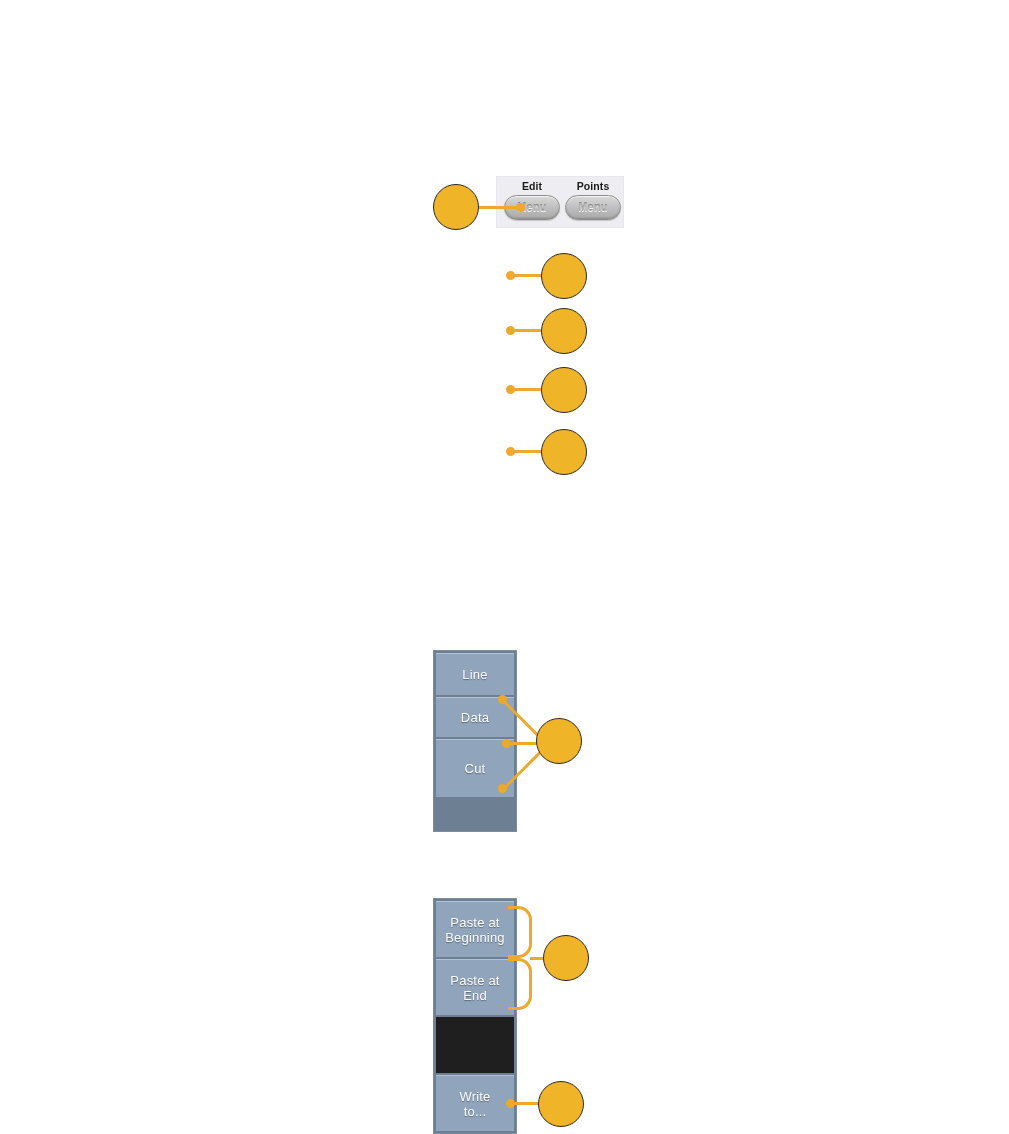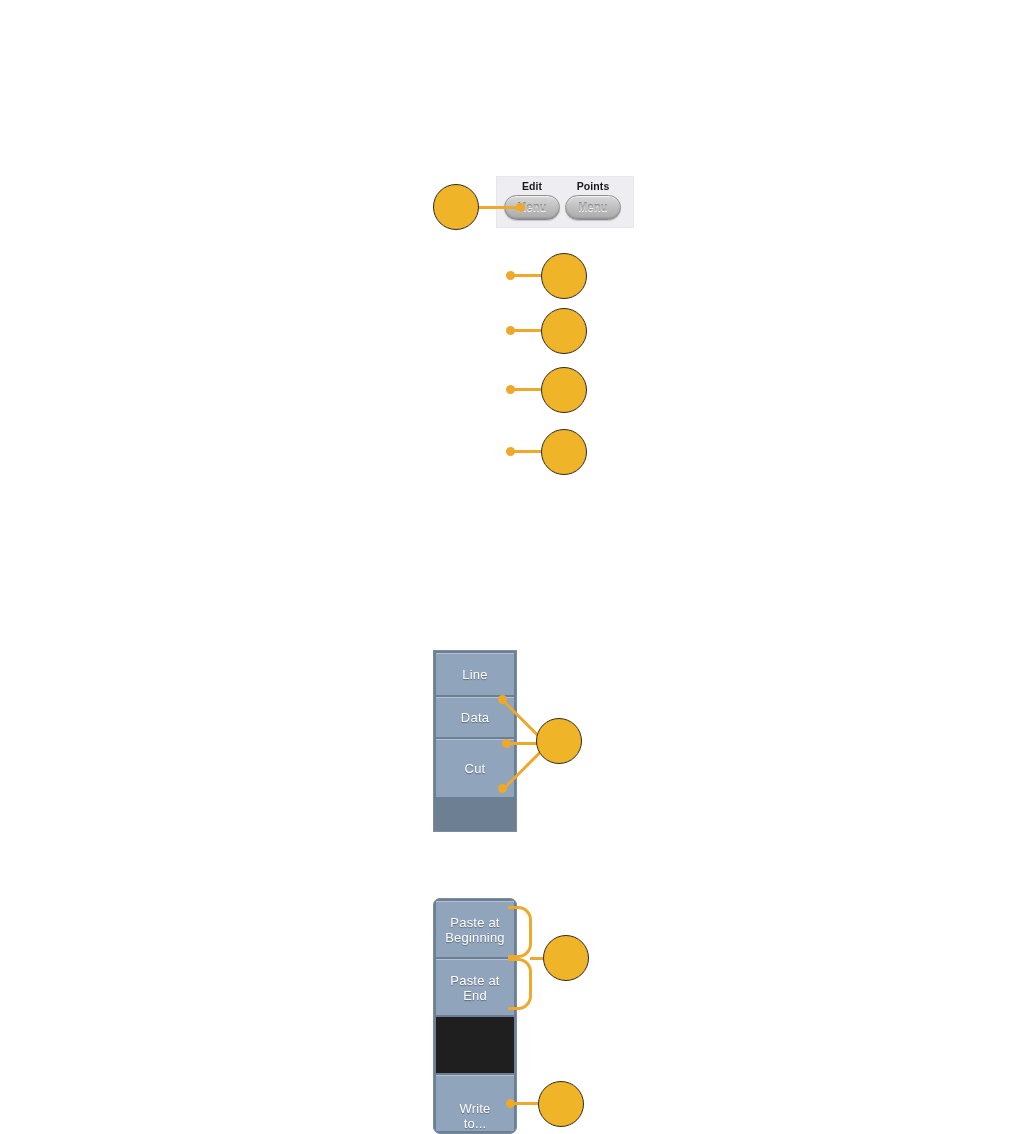--- a/index.html
+++ b/index.html
@@ -20,21 +20,21 @@
     left: 0; top: 0;
     width: 1009px;
     height: 1134px;
   }
 
   
   .panel-hw {
     position: absolute;
     left: 496px;
     top: 176px;
-    width: 138px;
+    width: 128px;
     height: 52px;
     background: #eeeef2;
     border: 1px solid #e6e6ec;
     box-sizing: border-box;
   }
   .hw-col {
     position: absolute;
     top: 3px;
     width: 60px;
     height: 46px;
@@ -200,33 +200,33 @@
   </div>
 
   <div class="leader" style="left:503px; top:699px; width:56px; transform:rotate(45deg);"></div>
   <div class="leader" style="left:508px; top:742px; width:42px;"></div>
   <div class="leader" style="left:503px; top:788px; width:56px; transform:rotate(-45deg);"></div>
   <div class="dot" style="left:498px; top:695px;"></div>
   <div class="dot" style="left:502px; top:739px;"></div>
   <div class="dot" style="left:498px; top:784px;"></div>
   <div class="callout" style="left:536px; top:718px;"></div>
 
-  <div class="softpanel" style="left:433px; top:898px; width:84px; height:236px;border-radius:7px;">
+  <div class="softpanel" style="left:433px; top:898px; width:84px; height:236px;">
     <div class="softkey" style="height:56px;">
       <span class="softkey-label">Paste at
 Beginning</span>
     </div>
     <div class="softkey" style="height:56px;">
       <span class="softkey-label">Paste at
 End</span>
     </div>
     <div class="softkey dark" style="height:56px;">
       <span class="softkey-label"></span>
     </div>
-    <div class="softkey" style="height:56px;align-items:flex-end;">
+    <div class="softkey" style="height:56px;">
       <span class="softkey-label">Write
 to...</span>
     </div>
   </div>
 
   <div class="brace" style="left:508px; top:906px; width:24px; height:52px;"></div>
   <div class="brace" style="left:508px; top:958px; width:24px; height:52px;
               border-radius:0 14px 14px 0; transform:scaleY(-1);"></div>
   <div class="brace-nub" style="left:530px; top:956.5px; width:14px;"></div>
   <div class="callout" style="left:543px; top:935px;"></div>

